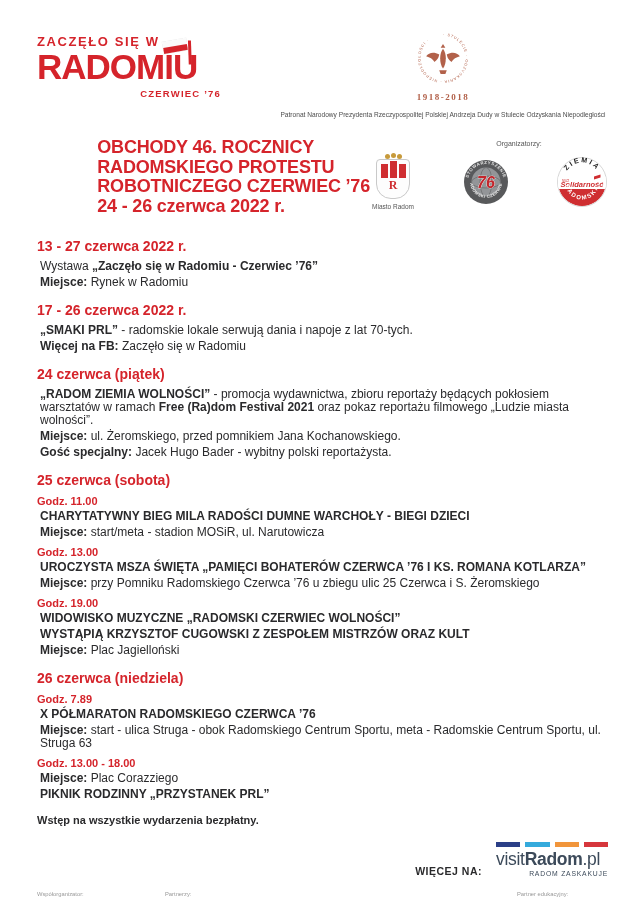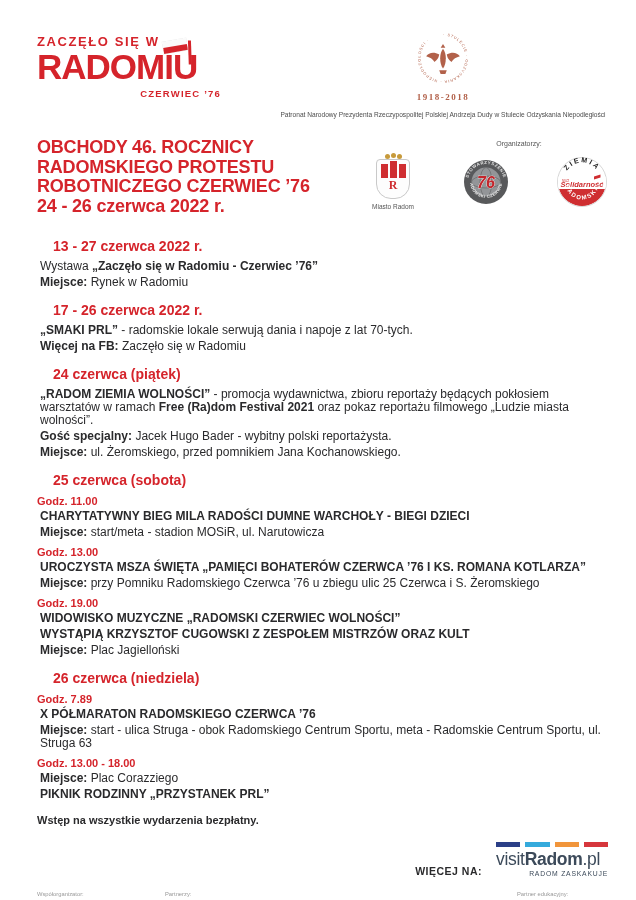--- a/index.html
+++ b/index.html
@@ -18,41 +18,41 @@
   .flag .fr{background:#d5242b;}
   .flag::after{content:"";position:absolute;right:-3px;top:3px;width:3px;height:24px;background:#d5242b;transform:rotate(8deg);}
   .brand-l3{font-size:9.5px;font-weight:bold;text-align:right;letter-spacing:1.2px;margin-top:3px;padding-right:6px;}
 
   .patronage{width:330px;text-align:center;margin-top:-4px;}
   .emblem{width:60px;height:60px;}
   .years{font-family:"Liberation Serif",serif;font-size:9px;font-weight:bold;color:#b2614a;letter-spacing:1.5px;margin-top:-2px;}
   .pat-text{margin-top:9px;font-size:6.6px;color:#4c4c4c;white-space:nowrap;}
 
   
-  .title-row{display:flex;justify-content:space-between;margin-top:20px;gap:20px;}
+  .title-row{display:flex;justify-content:flex-end;margin-top:20px;}
   .title{margin:0;color:#d5242b;font-size:18px;line-height:19.5px;letter-spacing:-.2px;font-weight:bold;}
   .title span{display:block;}
   .orgs{width:238px;padding-top:2px;}
   .orgs-label{font-size:7px;color:#555;text-align:center;padding-left:60px;margin-bottom:6px;}
   .orgs-row{display:flex;align-items:center;justify-content:space-between;}
   .org1{text-align:center;width:46px;}
   .crown{width:5px;height:5px;border-radius:50%;background:#c79a3b;margin:0 auto 1px;box-shadow:-6px 1px 0 #c79a3b,6px 1px 0 #c79a3b;}
   .shield{width:34px;height:40px;margin:0 auto;background:#fdfdfd;border:1px solid #c9c9c9;border-radius:4px 4px 15px 15px;padding-top:4px;box-sizing:border-box;}
   .towers{display:flex;justify-content:center;gap:2px;height:14px;}
   .towers i{width:7px;background:#cf2e31;}
   .towers i:nth-child(2){margin-top:-3px;}
   .gate{color:#cf2e31;font-family:"Liberation Serif",serif;font-size:12px;font-weight:bold;line-height:15px;}
   .org1-cap{font-size:6.5px;color:#555;margin-top:4px;white-space:nowrap;}
   .org2{width:46px;height:46px;}
   .org3{width:52px;height:52px;}
 
   
   .schedule{margin-top:22px;}
   .sec{margin-bottom:13px;}
-  .date{color:#d5242b;font-size:14px;font-weight:bold;margin:0 16px 6px;}
+  .date{color:#d5242b;font-size:14px;font-weight:bold;margin:0 0 6px;}
   .time{color:#d5242b;font-weight:bold;font-size:11px;margin:7px 0 1px;}
   .line{margin:3px;font-size:12px;line-height:13px;}
   .b{font-weight:bold;}
   .free-note{font-weight:bold;font-size:11px;margin:8px 0 0;}
 
   
   .more-row{display:flex;justify-content:flex-end;align-items:flex-end;gap:14px;margin-top:16px;}
   .more-label{font-weight:bold;font-size:10.5px;letter-spacing:.5px;}
   .visit{width:112px;}
   .bars{display:flex;gap:5px;margin-bottom:3px;}
@@ -201,22 +201,22 @@
 
     <section class="sec">
       <h2 class="date">17 - 26 czerwca 2022 r.</h2>
       <p class="line"><span class="b">„SMAKI PRL”</span><span> - radomskie lokale serwują dania i napoje z lat 70-tych.</span></p>
       <p class="line"><span class="b">Więcej na FB:</span><span> Zaczęło się w Radomiu</span></p>
     </section>
 
     <section class="sec">
       <h2 class="date">24 czerwca (piątek)</h2>
       <p class="line"><span class="b">„RADOM ZIEMIA WOLNOŚCI”</span><span> - promocja wydawnictwa, zbioru reportaży będących pokłosiem warsztatów w ramach </span><span class="b">Free (Ra)dom Festival 2021</span><span> oraz pokaz reportażu filmowego „Ludzie miasta wolności”.</span></p>
+      <p class="line"><span class="b">Miejsce:</span><span> ul. Żeromskiego, przed pomnikiem Jana Kochanowskiego.</span></p>
       <p class="line"><span class="b">Gość specjalny:</span><span> Jacek Hugo Bader - wybitny polski reportażysta.</span></p>
-      <p class="line"><span class="b">Miejsce:</span><span> ul. Żeromskiego, przed pomnikiem Jana Kochanowskiego.</span></p>
     </section>
 
     <section class="sec">
       <h2 class="date">25 czerwca (sobota)</h2>
 
       <p class="time">Godz. 11.00</p>
       <p class="line b">CHARYTATYWNY BIEG MILA RADOŚCI DUMNE WARCHOŁY - BIEGI DZIECI</p>
       <p class="line"><span class="b">Miejsce:</span><span> start/meta - stadion MOSiR, ul. Narutowicza</span></p>
 
       <p class="time">Godz. 13.00</p>

